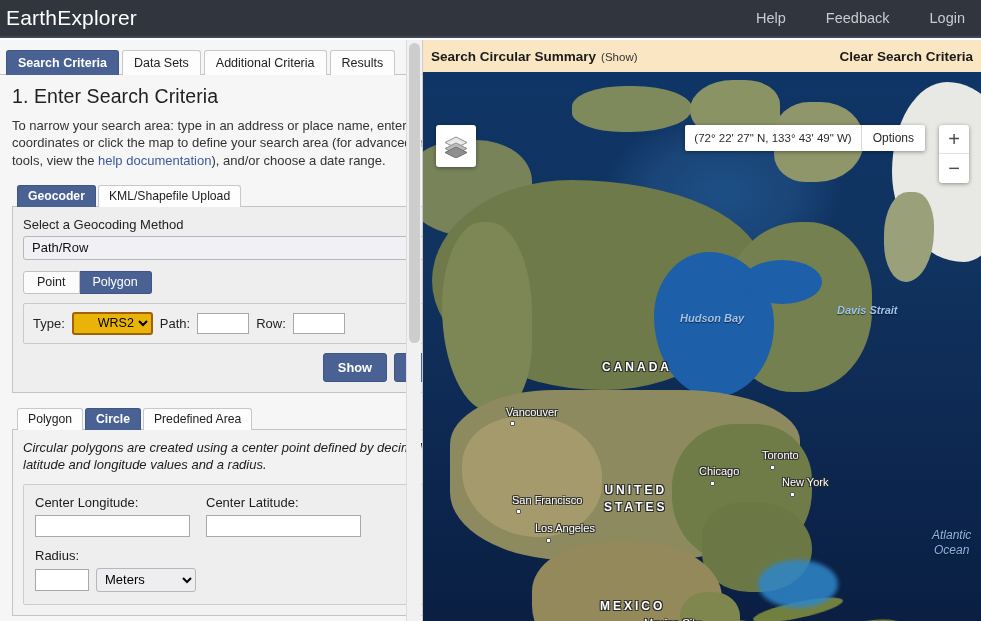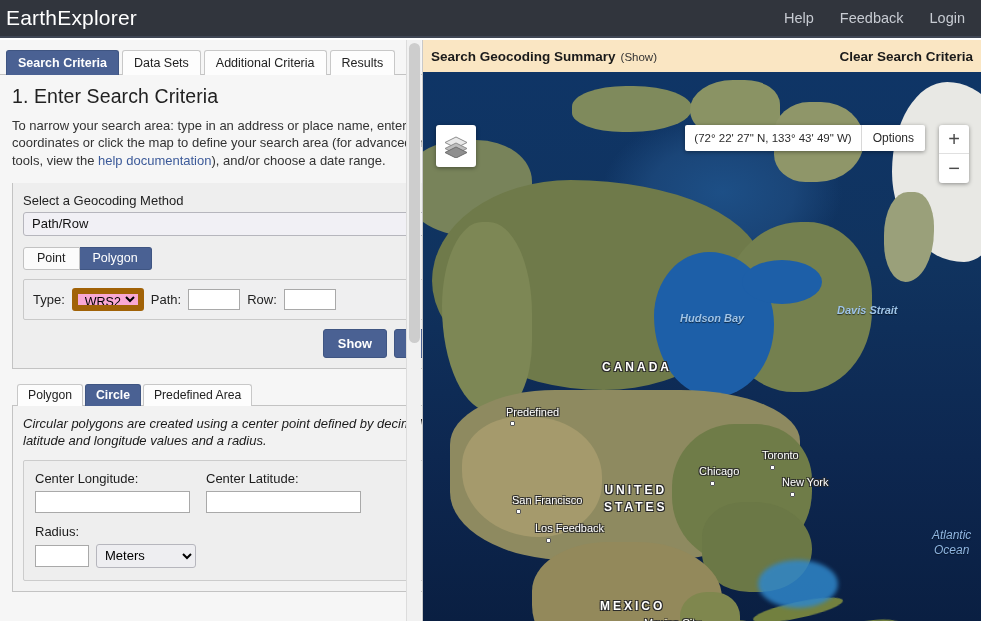--- a/index.html
+++ b/index.html
@@ -25,21 +25,21 @@
   }
   #brand {
     color: #ffffff;
     font-size: 21px;
     letter-spacing: .2px;
     padding-left: 6px;
     font-weight: 400;
   }
   #header-links {
     display: flex; align-items: center;
-    gap: 26px; padding-right: 16px;
+    gap: 40px; padding-right: 16px;
   }
   .hlink {
     color: #c7cbd2;
     font-size: 14.5px;
     text-decoration: none;
     cursor: pointer;
   }
 
   
   #left-panel {
@@ -188,24 +188,24 @@
     border-radius: 2px;
     padding: 8px 9px;
     display: flex; align-items: center;
     gap: 7px;
     font-size: 13px; color: #222;
   }
   select.small {
     height: 23px;
     font-size: 12.5px;
     font-family: "Liberation Sans", sans-serif;
-    background: #f9a8d4;
-    border: 6px solid #a16207;
+    background: #eab308;
+    border: 2px solid #a16207;
     border-radius: 3px;
-    padding-left: 3px;
+    padding-left: 20px;
   }
   input.txt {
     height: 21px;
     border: 1px solid #a9a9a9;
     background: #ffffff;
     font-size: 12.5px;
     font-family: "Liberation Sans", sans-serif;
     padding: 0 3px;
   }
   input.pathrow { width: 52px; }
@@ -448,20 +448,24 @@
       <div class="mtab">Results</div>
     </div>
 
     <div id="panel-body">
 
       <h1 id="step-title">1. Enter Search Criteria</h1>
 
       <p id="intro"><span>To narrow your search area: type in an address or place name, enter coordinates or click the map to define your search area (for advanced map tools, view the </span><a class="inline-link">help documentation</a><span>), and/or choose a date range.</span></p>
 
       <div>
+        <div class="subtabs">
+          <div class="stab active">Geocoder</div>
+          <div class="stab">KML/Shapefile Upload</div>
+        </div>
 
         <div class="panel-box">
           <div class="field-label">Select a Geocoding Method</div>
           <select class="wide">
             <option>Path/Row</option>
           </select>
 
           <div class="seg">
             <button>Point</button>
             <button class="active">Polygon</button>
@@ -523,21 +527,21 @@
 
   <div id="panel-scrollbar" style="left:406px; right:auto; width:15px;">
     <div id="panel-scrollthumb"></div>
   </div>
 
   <div id="map-area">
     <div id="map-left-edge"></div>
 
     <div id="summary-bar">
       <div id="summary-left">
-        <span id="summary-title">Search Geocoding Summary</span>
+        <span id="summary-title">Search Circular Summary</span>
         <span id="summary-show">(Show)</span>
       </div>
       <span id="clear-criteria">Clear Search Criteria</span>
     </div>
 
     <div id="map-canvas">
 
       <div class="land" style="left:470px; top:10px; width:120px; height:180px; background:#e8e8e4; border-radius:46% 54% 40% 60% / 50% 45% 55% 50%;"></div>
       <div class="land" style="left:462px; top:120px; width:50px; height:90px; background:#9aa07a; border-radius:50% 40% 60% 45%;"></div>
 
@@ -570,27 +574,27 @@
 
       <div class="map-label lbl-water" style="left:258px; top:240px;">Hudson Bay</div>
       <div class="map-label lbl-water" style="left:415px; top:232px;">Davis Strait</div>
 
       <div class="map-label lbl-country" style="left:180px; top:288px;">CANADA</div>
 
       <div class="map-label lbl-country" style="left:182px; top:410px; text-align:center; line-height:1.45;">UNITED<br>STATES</div>
 
       <div class="map-label lbl-country" style="left:178px; top:527px;">MEXICO</div>
 
-      <div class="map-label lbl-city" style="left:84px; top:334px;">Predefined</div>
+      <div class="map-label lbl-city" style="left:84px; top:334px;">Vancouver</div>
       <div class="city-dot" style="left:88px; top:349px;"></div>
 
       <div class="map-label lbl-city" style="left:90px; top:422px;">San Francisco</div>
       <div class="city-dot" style="left:94px; top:437px;"></div>
 
-      <div class="map-label lbl-city" style="left:113px; top:450px;">Los Feedback</div>
+      <div class="map-label lbl-city" style="left:113px; top:450px;">Los Angeles</div>
       <div class="city-dot" style="left:124px; top:466px;"></div>
 
       <div class="map-label lbl-city" style="left:277px; top:393px;">Chicago</div>
       <div class="city-dot" style="left:288px; top:409px;"></div>
 
       <div class="map-label lbl-city" style="left:340px; top:377px;">Toronto</div>
       <div class="city-dot" style="left:348px; top:393px;"></div>
 
       <div class="map-label lbl-city" style="left:360px; top:404px;">New York</div>
       <div class="city-dot" style="left:368px; top:420px;"></div>

